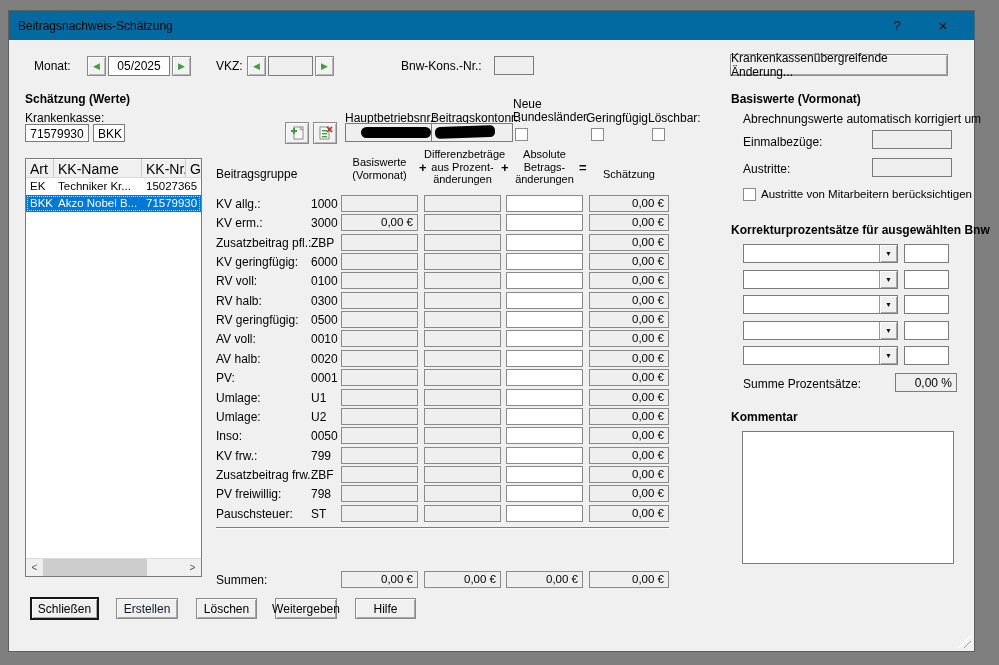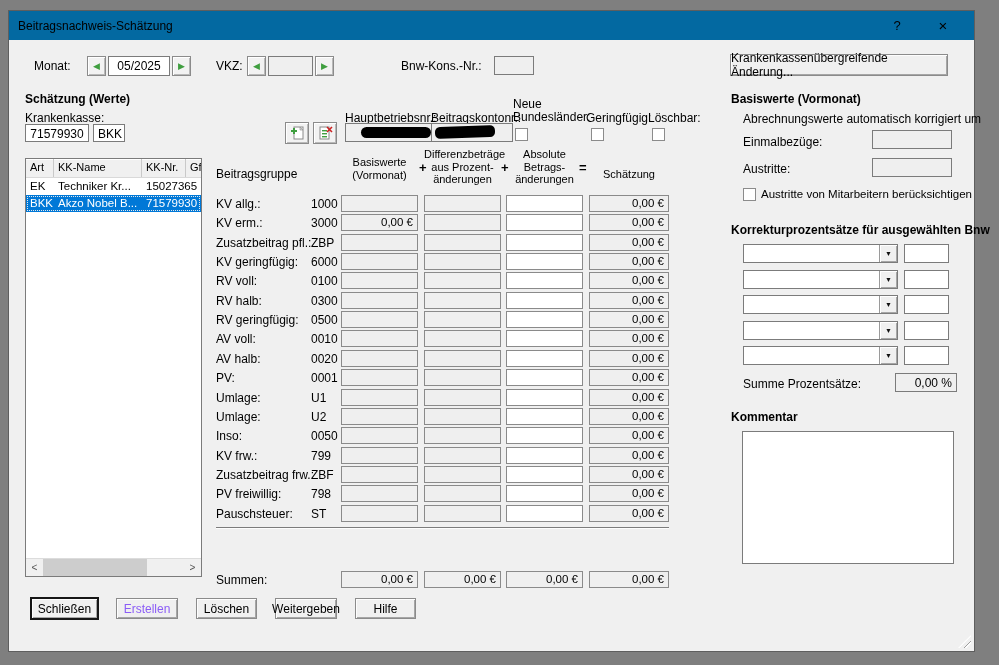--- a/index.html
+++ b/index.html
@@ -30,35 +30,35 @@
 
   .spin{position:absolute;width:19px;height:20px;background:#f2f2f2;border:1px solid #8b8b8b;
       box-shadow:inset 1px 1px 0 #fff, inset -1px -1px 0 #b9b9b9;box-sizing:border-box;
       display:flex;align-items:center;justify-content:center;color:#3f9e3f;font-size:9px;line-height:1;}
 
   .btn{background:#f0f0f0;border:1px solid #8b8b8b;
       box-shadow:inset 1px 1px 0 #fdfdfd, inset -1px -1px 0 #a6a6a6;
       box-sizing:border-box;display:flex;align-items:center;justify-content:center;
       font-size:12px;height:21px;cursor:default;}
   .btn.default{border:1px solid #161616;box-shadow:0 0 0 1px #161616, inset 1px 1px 0 #fdfdfd, inset -1px -1px 0 #a6a6a6;}
-  .btn.disabled{color:#8b5cf6;}
+  .btn.disabled{color:#0f172a;}
 
   .cb{position:absolute;width:13px;height:13px;background:#fff;border:1px solid #8b8b8b;box-sizing:border-box;}
 
   .iconbtn{position:absolute;width:24px;height:22px;background:#f2f2f2;border:1px solid #8b8b8b;
       box-shadow:inset 1px 1px 0 #fff, inset -1px -1px 0 #b9b9b9;box-sizing:border-box;
       display:flex;align-items:center;justify-content:center;}
 
   .redact{position:absolute;background:#000;border-radius:7px;}
 
   
   .kklist{position:absolute;left:16px;top:147px;width:177px;height:419px;background:#fff;
       border:1px solid #7b7b7b;box-sizing:border-box;overflow:hidden;}
   .kkhead{display:flex;height:18px;background:#f0f0f0;border-bottom:1px solid #d9d9d9;}
-  .kkhead .hc{box-sizing:border-box;border-right:1px solid #c9c9c9;padding:2px 0 0 4px;font-size:11px;
+  .kkhead .hc{box-sizing:border-box;border-right:1px solid #c9c9c9;padding:2px 0 0 4px;font-size:14px;
       box-shadow:inset 0 1px 0 #fff;overflow:hidden;white-space:nowrap;}
   .kkrow{display:flex;height:17px;font-size:11.5px;white-space:nowrap;}
   .kkrow .c{box-sizing:border-box;padding:2px 0 8px 4px;overflow:hidden;}
   .kkrow.sel{background:#0078d7;color:#fff;outline:1px dotted #e8e8e8;outline-offset:-2px;}
   .hscroll{position:absolute;left:0;right:0;bottom:0;height:17px;background:#f0f0f0;display:flex;align-items:stretch;border-top:1px solid #dcdcdc;}
   .sbtn{width:17px;display:flex;align-items:center;justify-content:center;color:#555;font-size:10px;}
   .sthumb{width:104px;background:#cdcdcd;}
 
   
   .grid-head{position:absolute;left:207px;top:137px;width:453px;height:46px;font-size:11px;line-height:12.5px;}

